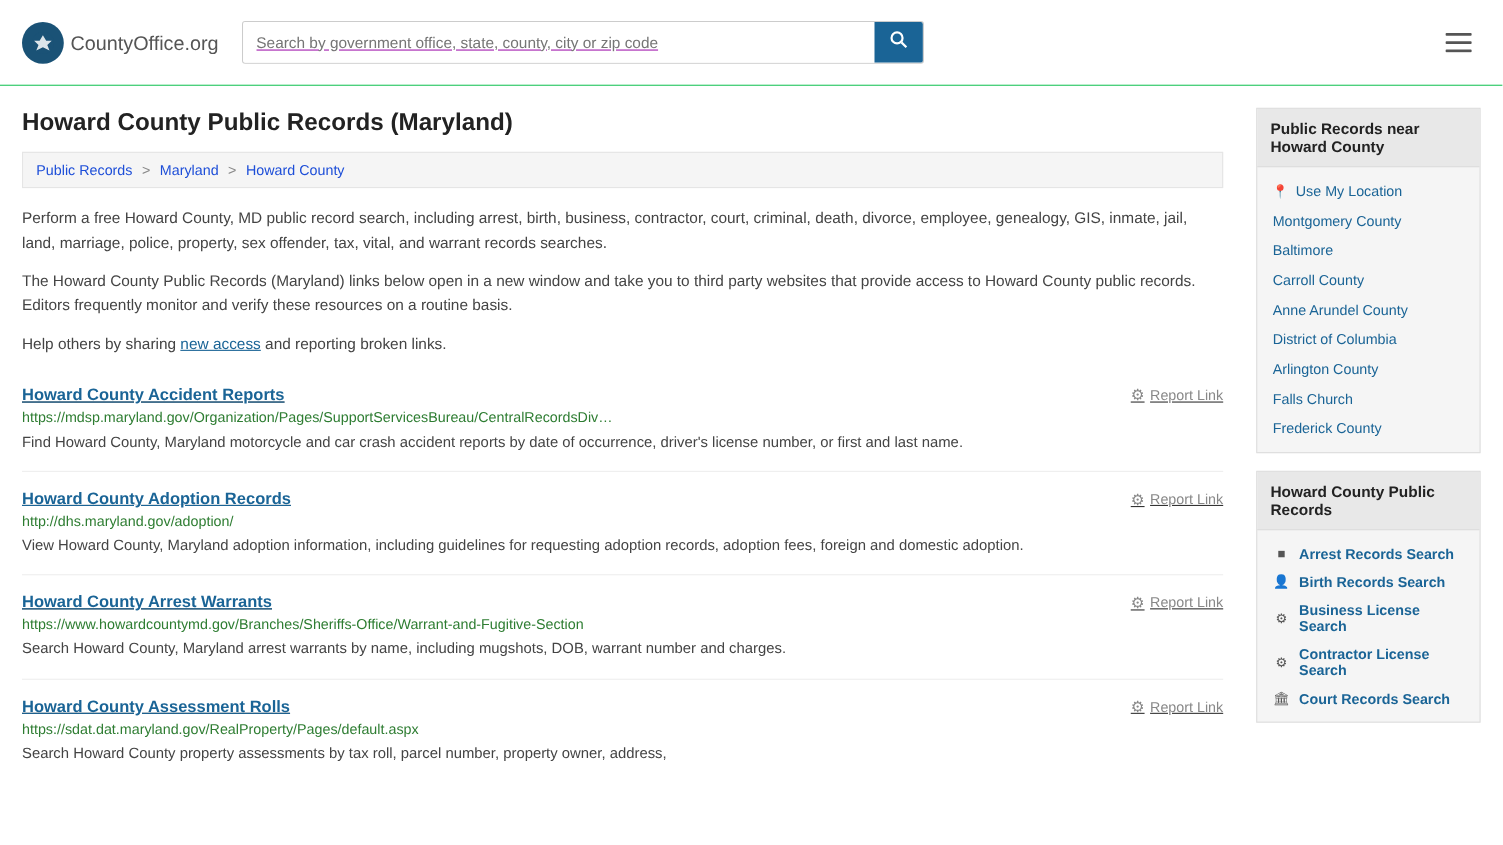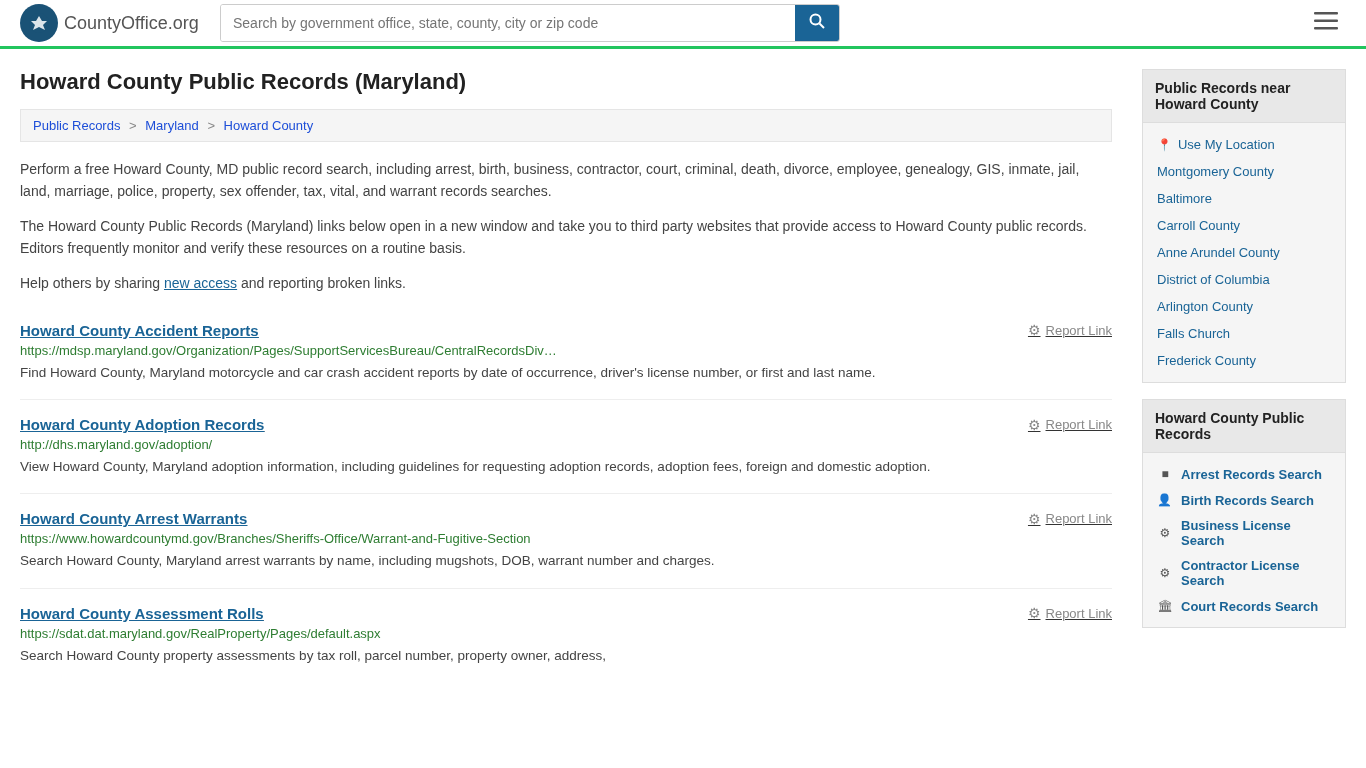--- a/index.html
+++ b/index.html
@@ -1,24 +1,24 @@
 <!DOCTYPE html>
 <html><head>
   <meta charset="utf-8">
   <style>
     * { box-sizing: border-box; margin: 0; padding: 0; }
     body { font-family: Arial, sans-serif; font-size: 14px; color: #333; background: #fff; }
 
     
     .header {
       background: #fff;
-      border-bottom: 3px solid #22c55e;
-      padding: 4px 20px;
-      display: flex;
-      align-items: center;
+      border-bottom: 1px solid #22c55e;
+      padding: 19px 20px;
+      display: flex;
+      align-items: flex-end;
       gap: 20px;
     }
     .logo-area {
       display: flex;
       align-items: center;
       gap: 6px;
       min-width: 180px;
     }
     .logo-circle {
       width: 38px;
@@ -47,21 +47,22 @@
       border: 1px solid #ccc;
       border-radius: 3px;
       overflow: hidden;
     }
     .search-bar input {
       flex: 1;
       padding: 8px 12px;
       border: none;
       outline: none;
       font-size: 14px;
-      color: #b91c1c;
+      color: #a21caf;
+      text-decoration: underline;
     }
     .search-bar button {
       background: #1a6496;
       border: none;
       padding: 8px 14px;
       cursor: pointer;
       color: white;
       font-size: 16px;
     }
     .menu-icon {

